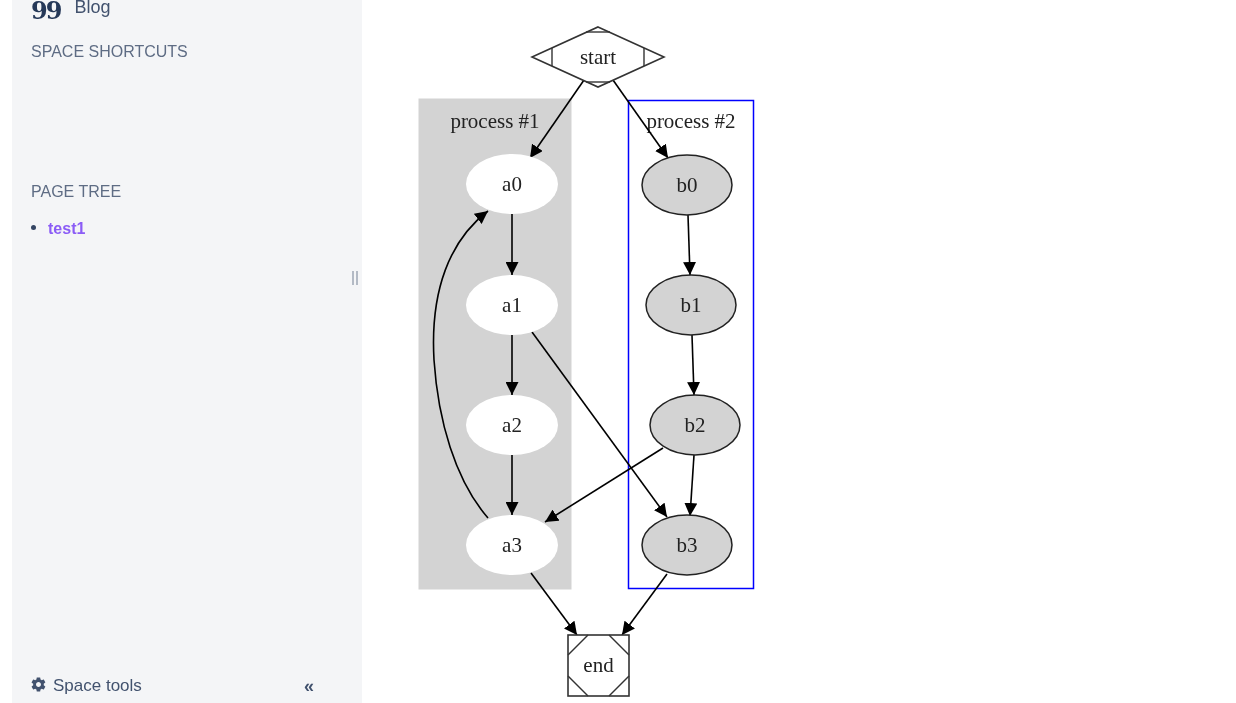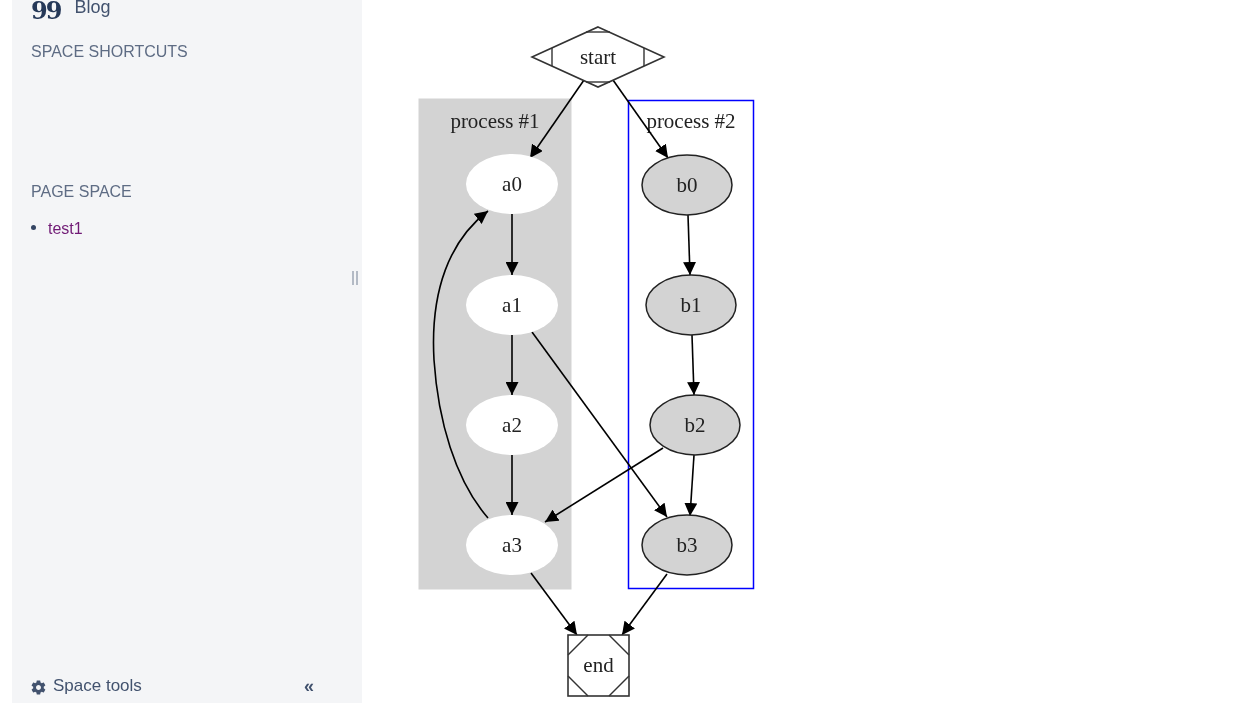--- a/index.html
+++ b/index.html
@@ -3,43 +3,43 @@
 <meta charset="utf-8">
 <style>
   html, body { margin: 0; padding: 0; }
   body { width: 1236px; height: 703px; position: relative; overflow: hidden; background: #ffffff; font-family: "Liberation Sans", "DejaVu Sans", sans-serif; }
   .sidebar { position: absolute; left: 12px; top: 0; width: 350px; height: 703px; background: #f4f5f7; }
   .blog { position: absolute; left: 19px; top: -3px; font-size: 18px; color: #42526e; display: flex; align-items: center; }
   .blog .quote { font-family: "DejaVu Serif", serif; font-weight: bold; font-size: 24px; color: #253858; margin-right: 14px; letter-spacing: -2px; line-height: 20px; position: relative; top: 3px; }
   .section-heading { position: absolute; left: 19px; font-size: 16px; color: #5e6c84; letter-spacing: 0; }
   .shortcut-text { position: absolute; left: 19px; top: 78px; width: 310px; font-size: 14.5px; line-height: 25px; color: #5e6c84; }
   .shortcut-text a { color: #0052cc; text-decoration: none; }
-  .tree-item { position: absolute; left: 19px; top: 220px; font-size: 16px; color: #701a75; font-weight: normal; display: flex; align-items: center; }
+  .tree-item { position: absolute; left: 19px; top: 220px; font-size: 16px; color: #8b5cf6; font-weight: bold; display: flex; align-items: center; }
   .tree-item .bullet { width: 5px; height: 5px; border-radius: 50%; background: #344563; margin-right: 12px; position: relative; top: -2px; }
-  .space-tools { position: absolute; left: 18px; top: 676px; font-size: 17px; color: #42526e; display: flex; align-items: flex-end; }
+  .space-tools { position: absolute; left: 18px; top: 676px; font-size: 17px; color: #42526e; display: flex; align-items: flex-start; }
   .space-tools svg { margin-right: 6px; }
   .collapse { position: absolute; left: 292px; top: 676px; font-size: 18px; color: #42526e; font-weight: bold; }
   .resize-handle { position: absolute; left: 352px; top: 271px; width: 6px; height: 14px; display: flex; gap: 2px; cursor: col-resize; }
   .resize-handle span { width: 2px; height: 14px; background: #b3bac5; }
   .graph { position: absolute; left: 0; top: 0; }
   .graph text { font-family: "Liberation Serif", "DejaVu Serif", serif; font-size: 21px; fill: #222; }
 </style>
 </head>
 <body>
 
 <div class="sidebar">
   <div class="blog">
     <span class="quote">99</span>
     <span>Blog</span>
   </div>
 
   <div class="section-heading" style="top:43px;">SPACE SHORTCUTS</div>
 
 
-  <div class="section-heading" style="top:183px;">PAGE SPACE</div>
+  <div class="section-heading" style="top:183px;">PAGE TREE</div>
 
   <div class="tree-item">
     <span class="bullet"></span>
     <span>test1</span>
   </div>
 
   <div class="space-tools">
     <svg width="17" height="17" viewBox="0 0 24 24">
       <path fill="#42526e" d="M19.4 13c.04-.33.06-.66.06-1s-.02-.67-.06-1l2.1-1.65c.2-.15.24-.42.12-.64l-2-3.46c-.12-.22-.39-.3-.61-.22l-2.49 1c-.52-.4-1.08-.73-1.69-.98l-.38-2.65C14.42 2.18 14.2 2 13.96 2h-4c-.25 0-.46.18-.49.42l-.38 2.65c-.61.25-1.17.59-1.69.98l-2.49-1c-.23-.09-.49 0-.61.22l-2 3.46c-.13.22-.07.49.12.64L4.52 11c-.04.33-.07.67-.07 1s.03.67.07 1l-2.11 1.65c-.19.15-.24.42-.12.64l2 3.46c.12.22.39.3.61.22l2.49-1c.52.4 1.08.73 1.69.98l.38 2.65c.03.24.24.42.49.42h4c.25 0 .46-.18.49-.42l.38-2.65c.61-.25 1.17-.59 1.69-.98l2.49 1c.23.09.49 0 .61-.22l2-3.46c.12-.22.07-.49-.12-.64L19.4 13zM12 15.5c-1.93 0-3.5-1.57-3.5-3.5s1.57-3.5 3.5-3.5 3.5 1.57 3.5 3.5-1.57 3.5-3.5 3.5z"></path>
     </svg>

